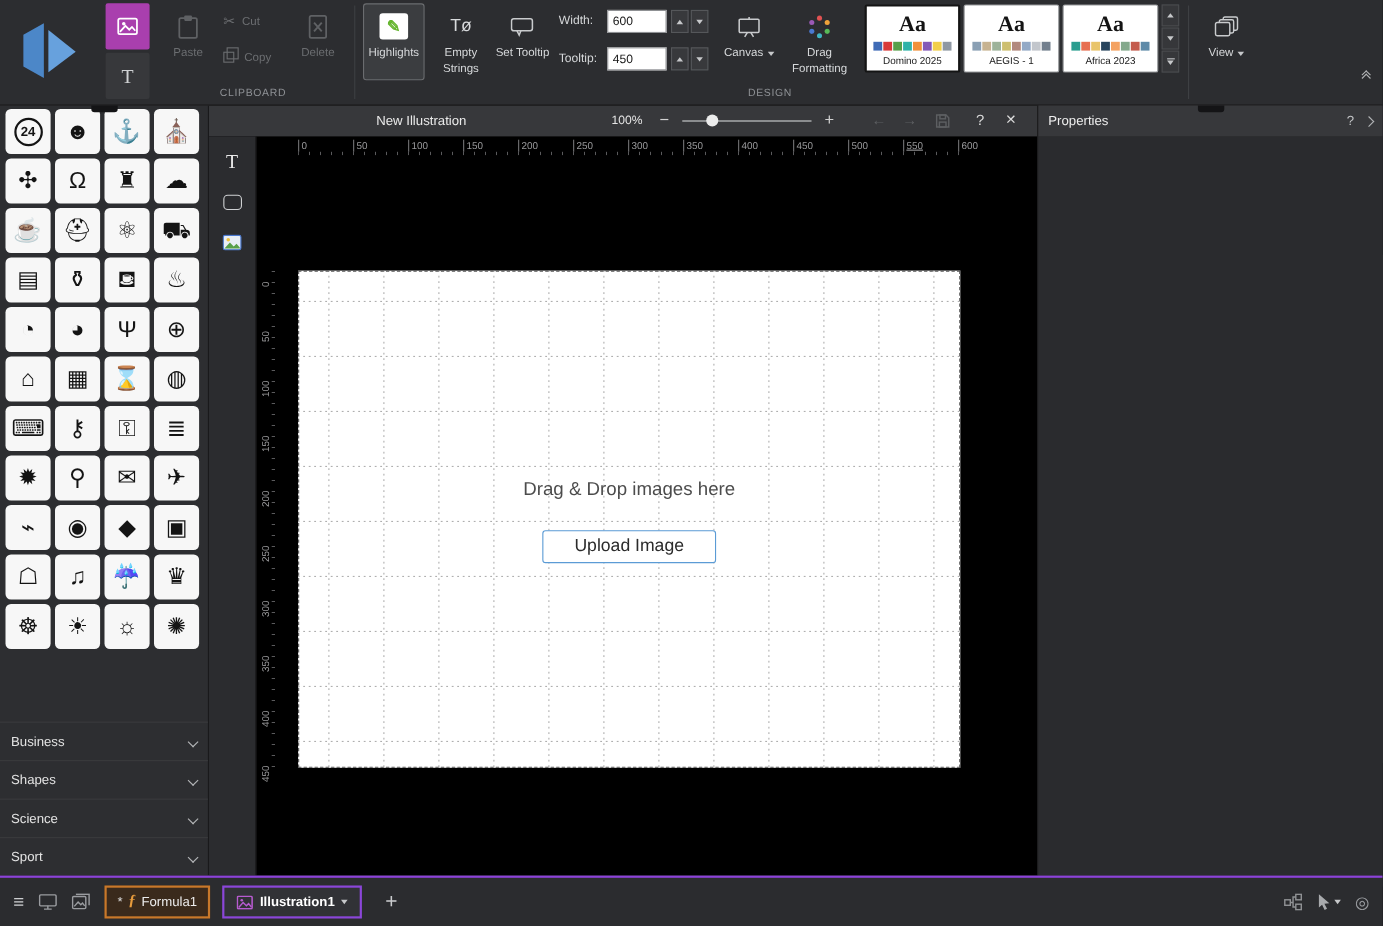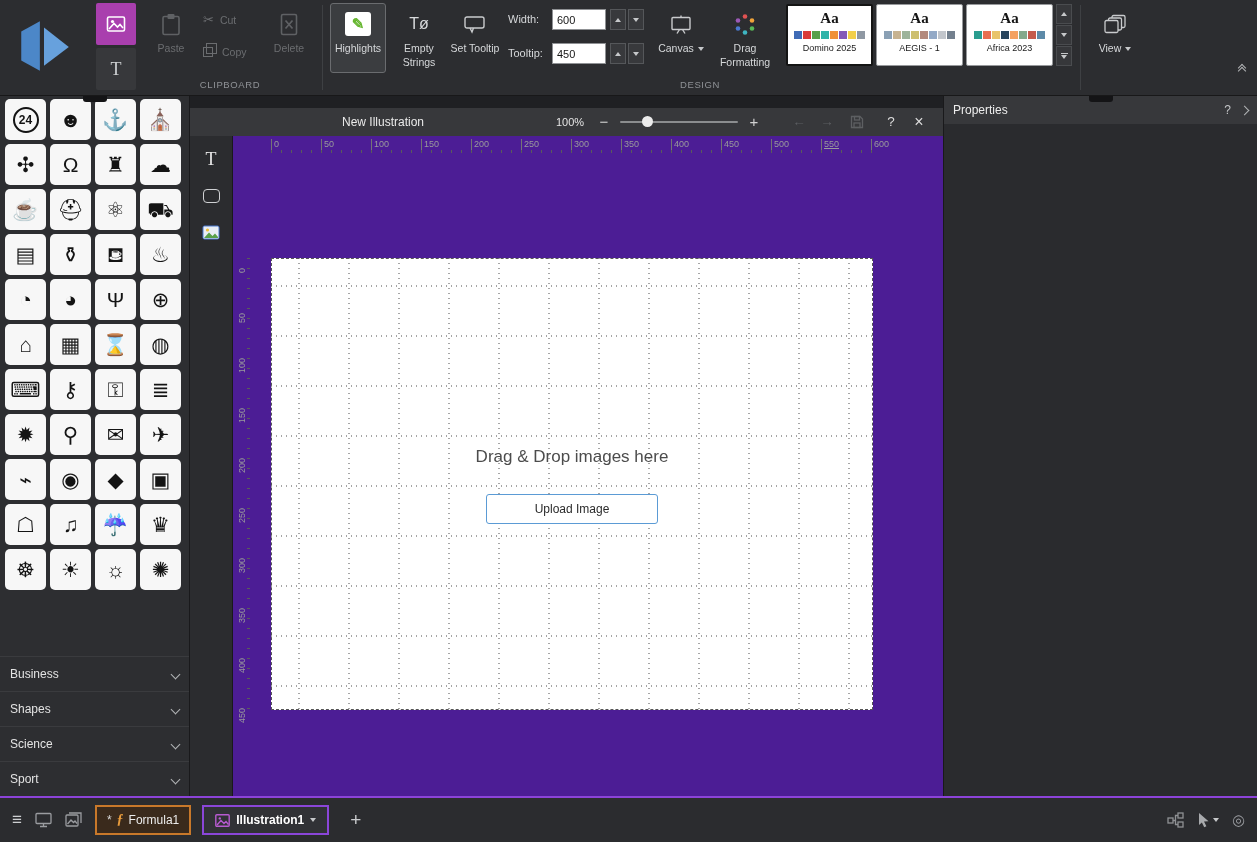--- a/index.html
+++ b/index.html
@@ -30,21 +30,21 @@
 .field-label{position:absolute;font-size:11px;color:#d6d8da}
 .dim-input{position:absolute;width:54px;height:21px;background:#fff;border:1px solid #8f9194;color:#161616;font-size:11px;padding:0 4px;font-family:inherit}
 .spin{position:absolute;width:16px;height:21px;background:#38393c;border:1px solid #55575a;display:flex;align-items:center;justify-content:center}
 .tri{width:0;height:0;border-left:3.5px solid transparent;border-right:3.5px solid transparent;display:inline-block}
 .tri.up{border-bottom:4.5px solid #c6c8ca}
 .tri.down{border-top:4.5px solid #c6c8ca}
 .tri.small{border-left-width:3px;border-right-width:3px;border-top-width:4px}
 .theme-gallery{position:absolute;left:786px;top:4px;display:flex;gap:3px}
 .theme-card{width:87px;height:62px;background:#fff;border:1px solid #97999c;border-radius:2px;display:flex;flex-direction:column;align-items:center;padding-top:2px}
 .theme-card.selected{border:2px solid #141414;padding-top:1px}
-.theme-sample{color:#141414;font-size:15px;font-weight:700;line-height:1.5;font-family:"Liberation Serif",serif}
+.theme-sample{color:#141414;font-size:20px;font-weight:700;line-height:1.5;font-family:"Liberation Serif",serif}
 .theme-strip{display:flex;gap:1px;margin-top:1px}
 .chip{width:8px;height:8px;display:inline-block}
 .theme-name{font-size:9px;color:#202020;margin-top:4px;white-space:nowrap}
 .gal-col{position:absolute;left:1056px;top:4px;display:flex;flex-direction:column;gap:1px}
 .gal-btn{width:16px;height:20px;background:#36373a;border:1px solid #4a4c4f;display:flex;flex-direction:column;align-items:center;justify-content:center;gap:1px}
 .gal-btn .bar{width:7px;height:1.4px;background:#c6c8ca}
 .chev{display:inline-block;width:7px;height:7px;border-right:1.6px solid #b2b4b6;border-bottom:1.6px solid #b2b4b6}
 .chev.up{transform:rotate(-135deg)}
 .chev.down{transform:rotate(45deg)}
 .chev.left{transform:rotate(135deg)}
@@ -62,21 +62,21 @@
 .gen-header .chev{margin-left:auto}
 .icon-grid{display:grid;grid-template-columns:repeat(4,41px);gap:4px;padding:3px 5px}
 .icon-cell{width:41px;height:41px;background:#f7f7f7;border-radius:5px;display:flex;align-items:center;justify-content:center}
 .icon-cell .glyph{font-size:21px;color:#141414;line-height:1}
 .icon-cell .glyph.circled{font-size:12px;font-weight:700;width:26px;height:26px;border:2.2px solid #141414;border-radius:50%;display:flex;align-items:center;justify-content:center}
 .left-sections{position:absolute;bottom:0;left:0;right:0}
 .lsec{height:35px;border-top:1px solid #3a3b3e;display:flex;align-items:center;padding:0 10px;font-size:12px;color:#e3e3e3}
 .lsec .chev{margin-left:auto}
 
 
-.center{position:absolute;top:108px;left:190px;width:753px;bottom:46px;background:#4c1d95}
+.center{position:absolute;top:96px;left:190px;width:753px;bottom:46px;background:#000000}
 .doc-header{position:absolute;top:0;left:0;right:0;height:28px;background:#37383b}
 .doc-title{position:absolute;left:118px;width:150px;top:7px;text-align:center;font-size:12px;color:#eaeaea}
 .zoom-value{position:absolute;left:366px;top:8px;font-size:11px;color:#e4e4e4}
 .zbtn{position:absolute;top:5px;font-size:15px;color:#d2d2d2;width:16px;text-align:center}
 .zbtn.minus{left:406px}
 .zbtn.plus{left:556px}
 .slider{position:absolute;left:430px;top:13px;width:118px;height:2px;background:#8b8d8f;border-radius:1px}
 .slider .thumb{position:absolute;left:22px;top:-5px;width:11px;height:11px;border-radius:50%;background:#ececec}
 .nav{position:absolute;top:6px;width:18px;text-align:center;font-size:13.5px;color:#dcdcdc}
 .nav.disabled{color:#5d5f62}
@@ -91,21 +91,21 @@
 .rh-lbl{position:absolute;top:3px;border-left:1px solid #747476;padding-left:2px;font-size:9px;color:#9a9a9c;height:11px;line-height:11px}
 .ruler-h::after{content:'';position:absolute;left:38px;top:14px;width:604px;height:3px;background:repeating-linear-gradient(to right,#5a5a5c 0 1px,transparent 1px 10px)}
 .ruler-v{position:absolute;left:43px;top:18px;width:20px;bottom:0}
 .rv-lbl{position:absolute;left:1px;width:16px;height:16px}
 .rv-lbl span{display:block;transform:rotate(-90deg);font-size:9px;color:#9a9a9c;white-space:nowrap}
 .ruler-v::after{content:'';position:absolute;top:104px;right:3px;width:3px;height:455px;background:repeating-linear-gradient(to bottom,#5a5a5c 0 1px,transparent 1px 10px)}
 .artboard{position:absolute;left:81px;top:122px;width:602px;height:452px;background-color:#fff;border:1px dashed #565656;
   background-image:radial-gradient(circle,#a6a6a6 .8px,transparent 1px),radial-gradient(circle,#a6a6a6 .8px,transparent 1px);
   background-size:50px 5px,5px 50px;background-position:2px 2px,2px 2px}
 .drop-text{position:absolute;top:188px;left:0;right:0;text-align:center;font-size:17px;color:#4c4c4c}
-.upload-btn{position:absolute;top:235px;left:50%;transform:translateX(-50%);width:172px;height:30px;background:#fff;border:1px solid #5b9bd5;border-radius:3px;font-size:12px;color:#2b2b2b;font-family:inherit}
+.upload-btn{position:absolute;top:235px;left:50%;transform:translateX(-50%);width:158px;height:30px;background:#fff;border:1px solid #5b9bd5;border-radius:3px;font-size:16px;color:#2b2b2b;font-family:inherit}
 
 
 .right-panel{position:absolute;top:96px;right:0;width:314px;bottom:36px;background:#2d2e31;border-left:1px solid #19191b}
 .right-panel .panel-body{position:absolute;top:28px;left:0;right:0;bottom:0;background:#2a2b2e}
 
 
 .bottom-bar{position:absolute;left:0;right:0;bottom:0;height:46px;background:#2b2c2f;border-top:2px solid #8c43d9;display:flex;align-items:center;padding:0 12px;gap:13px}
 .bb-icon{display:flex;align-items:center;gap:3px;color:#9a9ca0}
 .hamburger{font-size:17px;color:#cdcfd1}
 .tab-formula{height:30px;display:flex;align-items:center;gap:5px;padding:0 10px;border:2px solid #c8782a;background:#3a2a1c;font-size:12px;color:#ececec}

